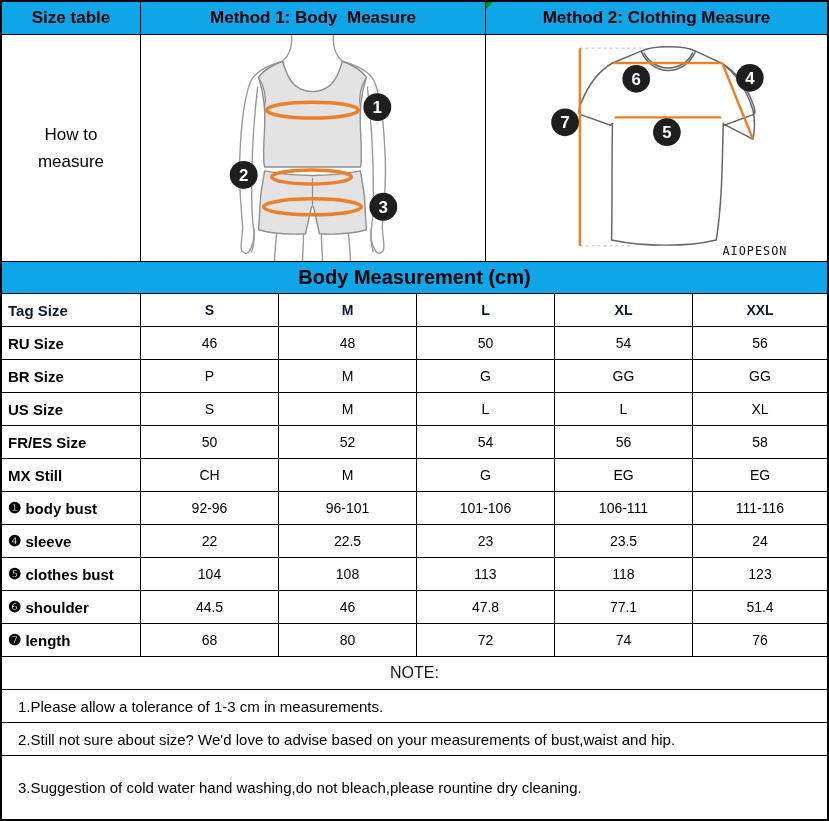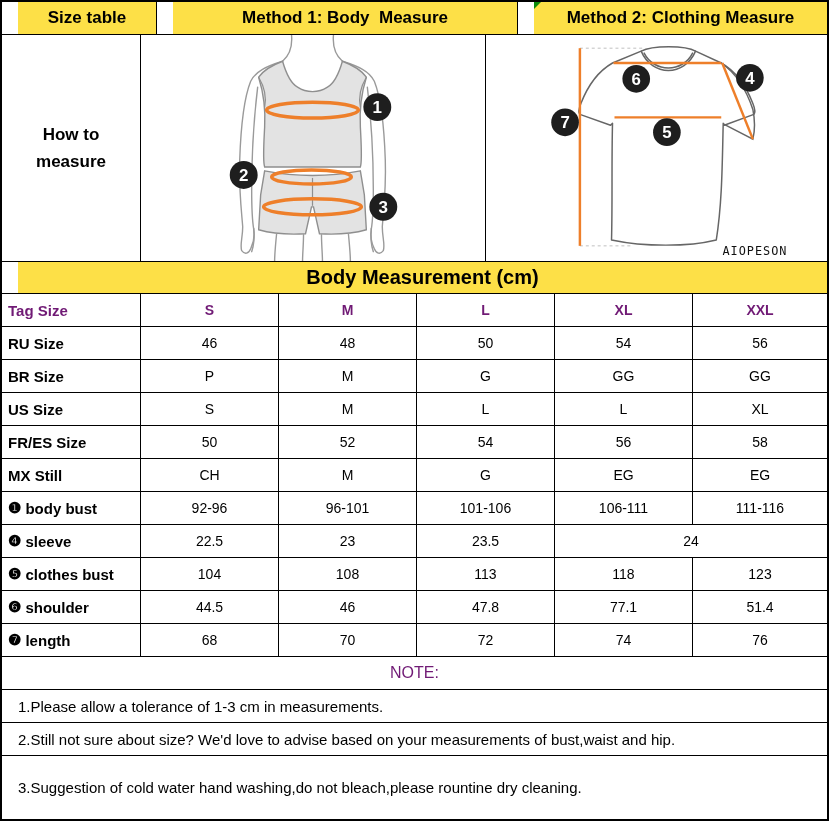--- a/index.html
+++ b/index.html
@@ -14,35 +14,35 @@
   .cell {
     box-sizing:border-box; border-right:1px solid #000;
     display:flex; align-items:center; justify-content:center;
     overflow:hidden;
   }
   .cell.lastc { border-right:none; }
   .h-top  { height:33px; }
   .h-illu { height:227px; }
   .h-sec  { height:32px; }
   .h-r    { height:33px; }
-  .gray { background:#fde047;margin-left:16px; }
+  .gray { background:#0ea5e9; }
   .tophdr { font-weight:bold; font-size:17px; white-space:pre; }
   .sectitle { font-weight:bold; font-size:20px; }
   .w-label { width:139px; flex:none; }
   .w-m1 { width:345px; flex:none; }
   .w-m2 { flex:1; }
   .w-val { width:138px; flex:none; }
   .w-val.lastc { flex:1; }
   .lbl {
     justify-content:flex-start; padding-left:6px;
     font-weight:bold; font-size:15px; gap:4px; white-space:nowrap;
   }
   .val { font-size:14px; }
-  .red { color:#701a75; }
-  .howto { font-weight:bold; font-size:17px; text-align:center; white-space:pre-line; line-height:1.6; }
+  .red { color:#0f172a; }
+  .howto { font-weight:normal; font-size:17px; text-align:center; white-space:pre-line; line-height:1.6; }
   .illu-cell { position:relative; padding:0; align-items:flex-start; justify-content:flex-start; background:#fff; }
   .m2hdr { position:relative; }
   .green-corner {
     position:absolute; top:0; left:0; width:0; height:0;
     border-top:7px solid #0b8a0b; border-right:7px solid transparent;
   }
   .notetitle { font-size:16px; }
   .noterow { align-items:center; }
   .notetext { font-size:15px; padding-left:16px; display:flex; align-items:center; width:100%; box-sizing:border-box; }
   .badge-glyph { font-size:15px; }
@@ -226,20 +226,21 @@
     <div class="cell w-val val">106-111</div>
     <div class="cell w-val val lastc">111-116</div>
   </div>
 
 
   <div class="row h-r">
     <div class="cell w-label lbl">
       <span class="badge-glyph">❹</span>
       <span>sleeve</span>
     </div>
+    <div class="cell w-val val">22</div>
     <div class="cell w-val val">22.5</div>
     <div class="cell w-val val">23</div>
     <div class="cell w-val val">23.5</div>
     <div class="cell w-val val lastc">24</div>
   </div>
   <div class="row h-r">
     <div class="cell w-label lbl">
       <span class="badge-glyph">❺</span>
       <span>clothes bust</span>
     </div>
@@ -259,21 +260,21 @@
     <div class="cell w-val val">47.8</div>
     <div class="cell w-val val">77.1</div>
     <div class="cell w-val val lastc">51.4</div>
   </div>
   <div class="row h-r">
     <div class="cell w-label lbl">
       <span class="badge-glyph">❼</span>
       <span>length</span>
     </div>
     <div class="cell w-val val">68</div>
-    <div class="cell w-val val">70</div>
+    <div class="cell w-val val">80</div>
     <div class="cell w-val val">72</div>
     <div class="cell w-val val">74</div>
     <div class="cell w-val val lastc">76</div>
   </div>
 
   <div class="row h-r">
     <div class="cell red notetitle lastc" style="flex:1">NOTE:</div>
   </div>
 
   <div class="row h-r noterow">

